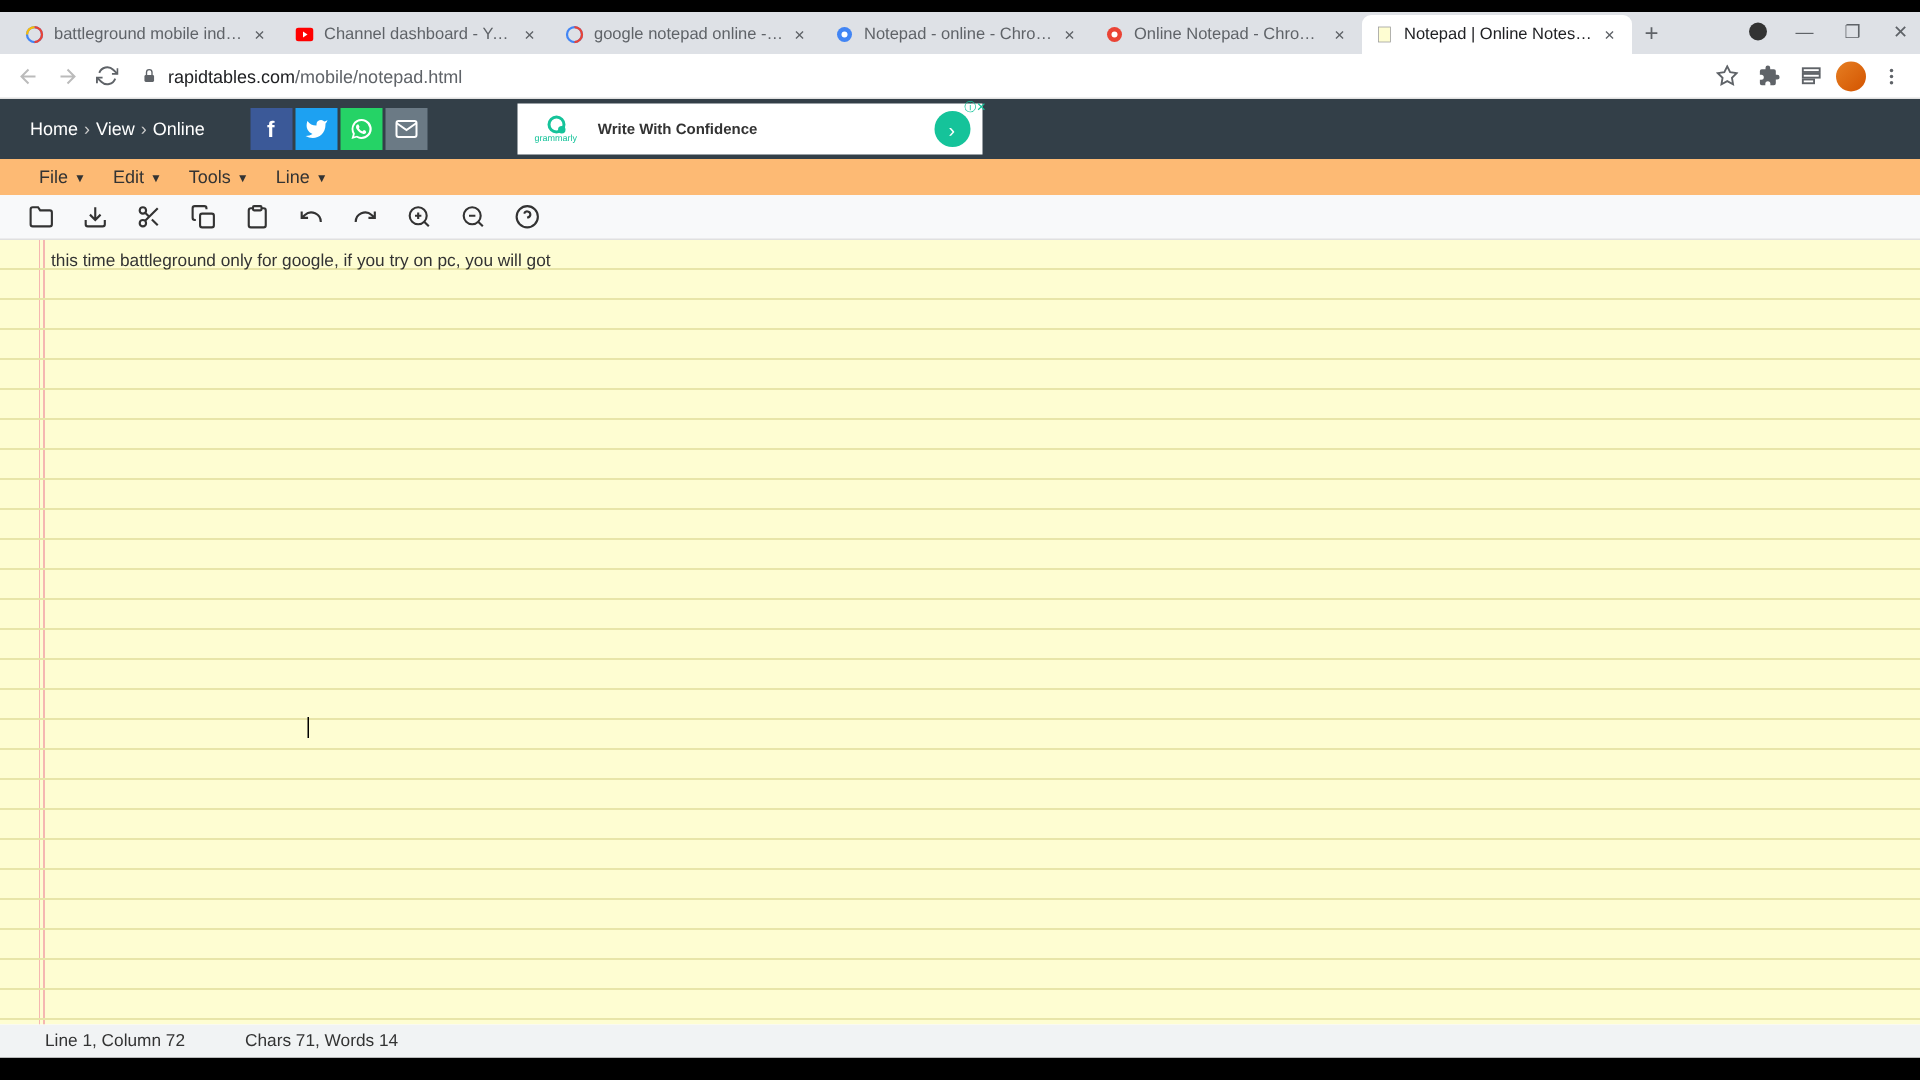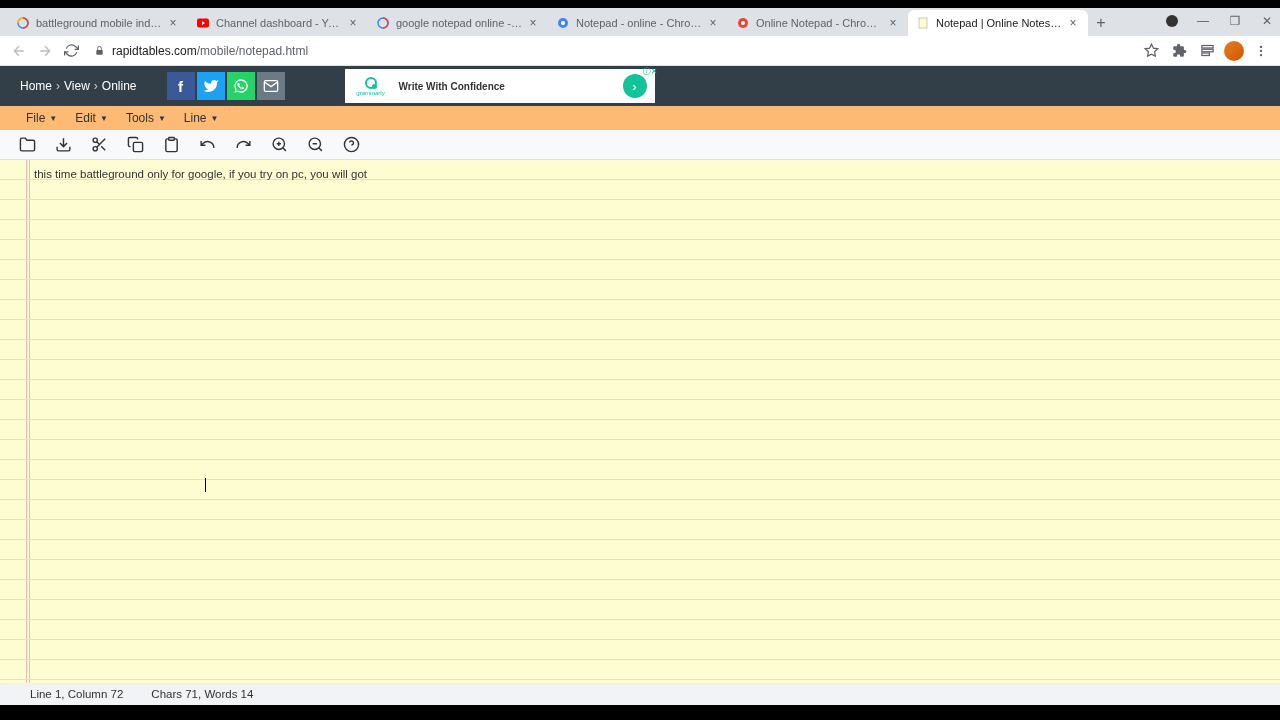--- a/index.html
+++ b/index.html
@@ -41,21 +41,21 @@
 .ad-arrow{width:24px;height:24px;border-radius:50%;background:#15c39a;color:#fff;display:flex;align-items:center;justify-content:center;margin-left:auto;font-size:13px}
 .ad-badge{position:absolute;top:-3px;right:-3px;font-size:8px;color:#15c39a}
 .menubar{height:24px;background:#fdba74;display:flex;align-items:center;padding:0 18px;font-size:12px;color:#333;gap:2px}
 .menu-item{padding:2px 8px;display:flex;align-items:center;gap:4px;cursor:pointer}
 .menu-caret{font-size:8px}
 .toolbar{height:30px;background:#f8f9fa;display:flex;align-items:center;padding:0 18px;gap:18px;border-bottom:1px solid #e0e0e0}
 .tool-btn{width:18px;height:18px;display:flex;align-items:center;justify-content:center;color:#333;cursor:pointer}
 .editor-wrap{flex:1;position:relative;overflow:hidden}
 .notepad{position:absolute;inset:0;background:#fefdd2;background-image:linear-gradient(to bottom,transparent 0,transparent 19px,#e8e5a8 19px,#e8e5a8 20px),linear-gradient(to right,transparent 0,transparent 26px,#f5b7b1 26px,#f5b7b1 27px,transparent 27px,transparent 29px,#f5b7b1 29px,#f5b7b1 30px,transparent 30px);background-size:100% 20px,100% 100%;padding:4px 4px 4px 34px;font-family:Arial,sans-serif;font-size:11.5px;color:#333;line-height:20px}
 .cursor-caret{position:absolute;top:318px;left:205px;width:1px;height:14px;background:#000}
-.statusbar{height:22px;background:#f1f3f4;display:flex;align-items:center;padding:0 30px;font-size:11.5px;color:#333;gap:28px}
+.statusbar{height:22px;background:#f1f3f4;display:flex;align-items:center;padding:0 30px;font-size:11.5px;color:#333;gap:40px}
 svg{display:block}
 </style>
 </head>
 <body>
 
 <div class="browser">
 
   <div class="tabstrip">
     <div class="tab">
       <span class="tab-favicon">

